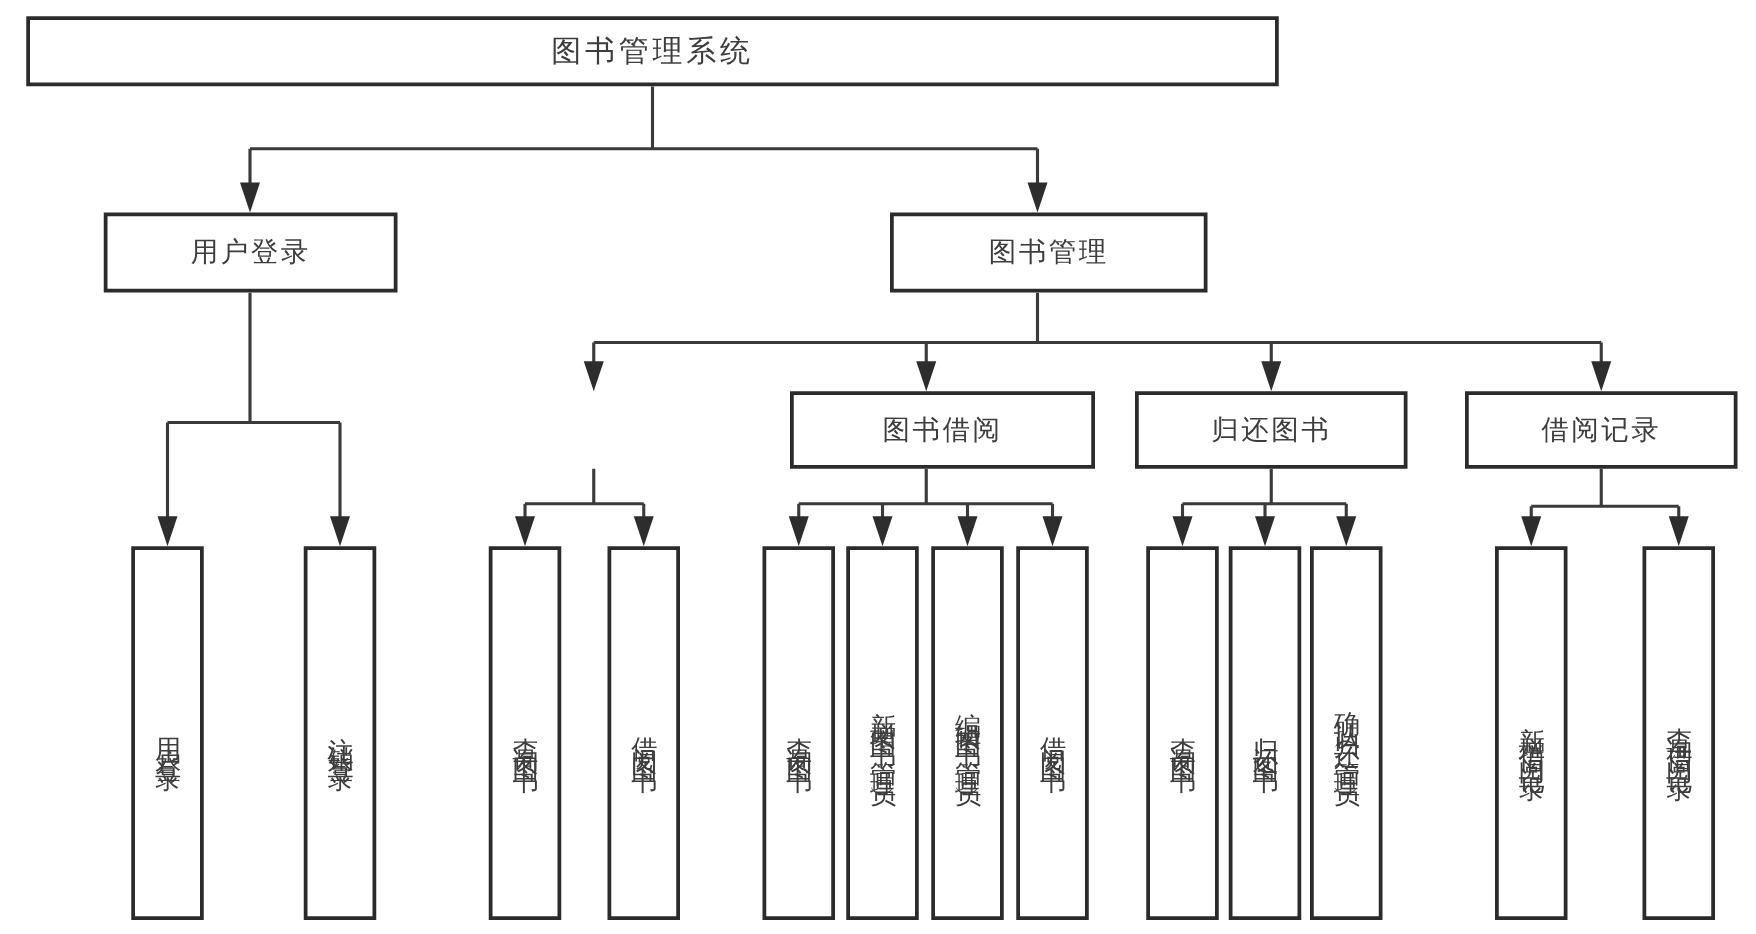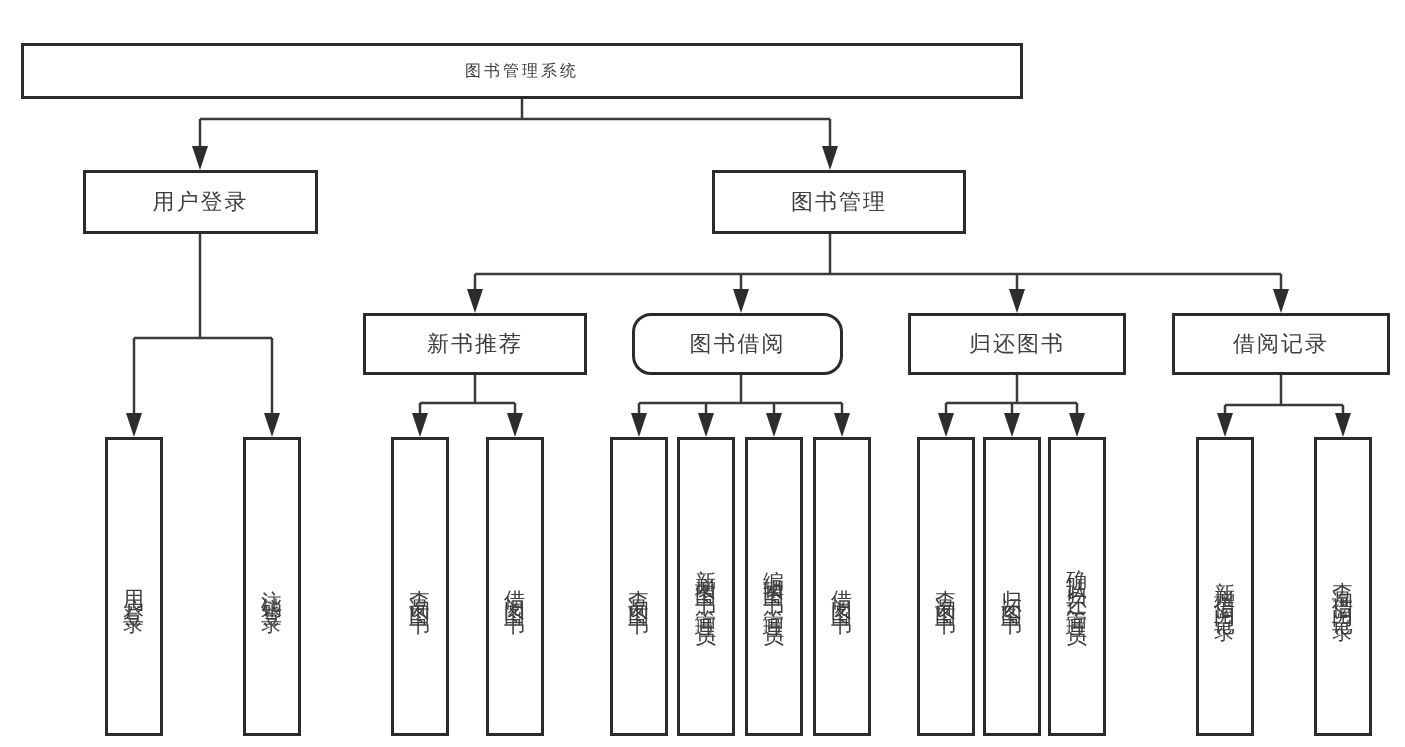--- a/index.html
+++ b/index.html
@@ -16,21 +16,21 @@
     box-sizing:border-box;
     border:3px solid #2b2b2b;
     background:#ffffff;
     color:#3d3d3d;
     display:flex;
     align-items:center;
     justify-content:center;
     z-index:2;
   }
   .h-node{font-size:22px;letter-spacing:2px;white-space:nowrap;}
-  .root-node{font-size:16px;letter-spacing:3px;margin-top:30px;}
+  .root-node{font-size:24px;letter-spacing:3px;}
   .leaf{
     writing-mode:vertical-rl;
     text-orientation:mixed;
     font-size:21px;
     letter-spacing:8px;
     line-height:1;
     padding-top:4px;
   }
   .watermark{
     position:absolute;
@@ -125,22 +125,21 @@
       <line x1="1343" y1="405" x2="1343" y2="415"></line>
       <polygon points="1335,413 1351,413 1343,437"></polygon>
     </g>
   </svg>
 
   <div class="node h-node root-node" style="left:21px;top:13px;width:1002px;height:56px;">图书管理系统</div>
 
   <div class="node h-node" style="left:83px;top:170px;width:235px;height:64px;">用户登录</div>
   <div class="node h-node" style="left:712px;top:170px;width:254px;height:64px;">图书管理</div>
 
-  <div class="node h-node" style="left:363px;top:313px;width:224px;height:62px;">新书推荐</div>
-  <div class="node h-node" style="left:632px;top:313px;width:211px;height:62px;border-radius:19px;">图书借阅</div>
+  <div class="node h-node" style="left:632px;top:313px;width:244px;height:62px;">图书借阅</div>
   <div class="node h-node" style="left:908px;top:313px;width:218px;height:62px;">归还图书</div>
   <div class="node h-node" style="left:1172px;top:313px;width:218px;height:62px;">借阅记录</div>
 
   <div class="node leaf" style="left:105px;top:437px;width:58px;height:299px;">用户登录</div>
   <div class="node leaf" style="left:243px;top:437px;width:58px;height:299px;">注销登录</div>
 
   <div class="node leaf" style="left:391px;top:437px;width:58px;height:299px;">查询图书</div>
   <div class="node leaf" style="left:486px;top:437px;width:58px;height:299px;">借阅图书</div>
 
   <div class="node leaf" style="left:610px;top:437px;width:58px;height:299px;">查询图书</div>

